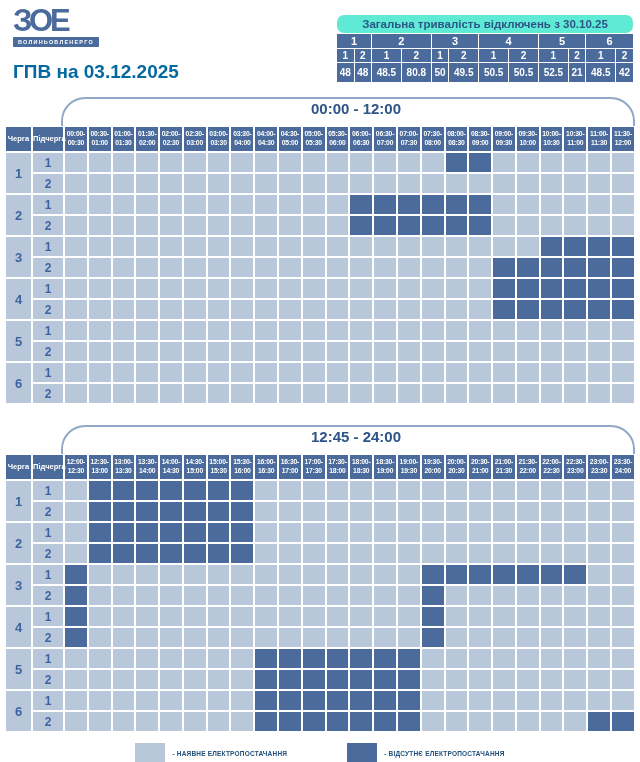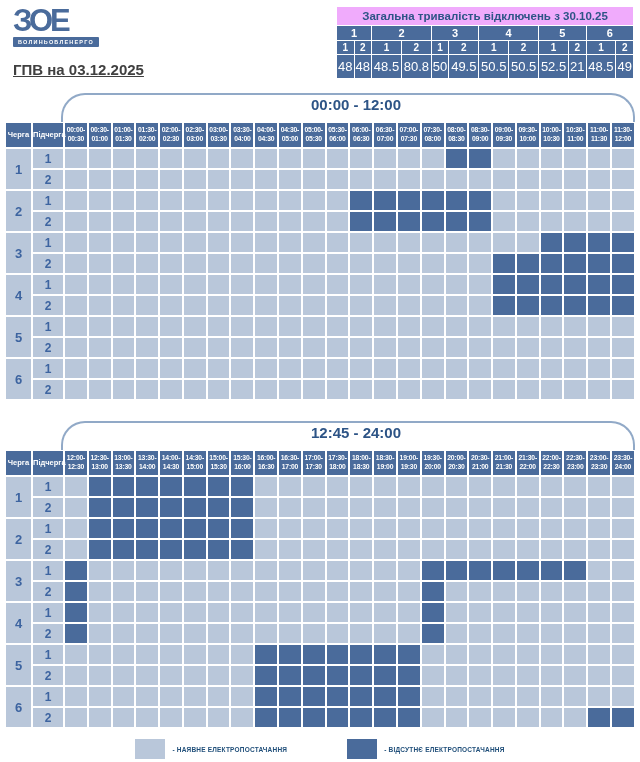--- a/index.html
+++ b/index.html
@@ -3,39 +3,39 @@
 <meta charset="utf-8">
 <style>
   html,body{margin:0;padding:0;background:#fff;}
   body{
     width:640px;height:762px;box-sizing:border-box;
     padding:6px 5px 0 5px;
     font-family:"Liberation Sans", sans-serif;
     position:relative;overflow:hidden;
   }
   
-  .top{display:flex;justify-content:space-between;align-items:flex-start;}
+  .top{display:flex;justify-content:space-between;align-items:flex-end;}
   .left-block{padding-left:8px;}
   .logo-mark{
     font-weight:bold;font-size:31px;line-height:30px;color:#4a6b9b;
     letter-spacing:-3px;
   }
   .logo-company{
     background:#4a6b9b;color:#fff;font-size:5.5px;font-weight:bold;
     letter-spacing:1.2px;padding:2px 3px;width:86px;box-sizing:border-box;
     text-align:center;border-radius:1px;margin-top:1px;
   }
-  .page-title{margin-top:14px;font-size:15px;font-weight:bold;color:#404040;text-decoration:underline;}
+  .page-title{margin-top:14px;font-size:19px;font-weight:bold;color:#0369a1;}
   
   table.summary{border-collapse:separate;border-spacing:1.5px;width:298px;margin-right:1px;}
   table.summary td{text-align:center;}
-  .st{background:#f0abfc;color:#2d5486;font-weight:bold;font-size:11.5px;padding:3px 0;}
+  .st{background:#5eead4;color:#2d5486;font-weight:bold;font-size:11.5px;padding:3px 0;border-radius:7px;}
   .sq{background:var(--off-color);color:#fff;font-weight:bold;font-size:11px;padding:1px 0;}
   .ss{background:var(--off-color);color:#fff;font-weight:bold;font-size:10px;padding:1px 0;}
-  .sh{background:var(--off-color);color:#fff;font-weight:normal;font-size:13px;padding:4px 0;}
+  .sh{background:var(--off-color);color:#fff;font-weight:bold;font-size:10px;padding:4px 0;}
   
   .banner{position:relative;height:33px;margin:10px 0 0 56px;}
   .banner2{margin-top:17px;}
   .bracket{
     position:absolute;left:0;right:0;top:4px;bottom:-4px;
     border:2px solid #91a9c7;border-bottom:none;
     border-radius:24px 24px 0 0;
   }
   .banner-label{
     position:absolute;left:16px;right:0;top:7px;text-align:center;
@@ -109,21 +109,21 @@
           <td class="sh">48</td>
           <td class="sh">48.5</td>
           <td class="sh">80.8</td>
           <td class="sh">50</td>
           <td class="sh">49.5</td>
           <td class="sh">50.5</td>
           <td class="sh">50.5</td>
           <td class="sh">52.5</td>
           <td class="sh">21</td>
           <td class="sh">48.5</td>
-          <td class="sh">49</td>
+          <td class="sh">42</td>
         </tr>
       </tbody>
   </table>
 </div>
 
 <div class="banner">
   <div class="bracket"></div>
   <div class="banner-label">00:00 - 12:00</div>
 </div>
 <table class="grid-table" id="grid-0">

